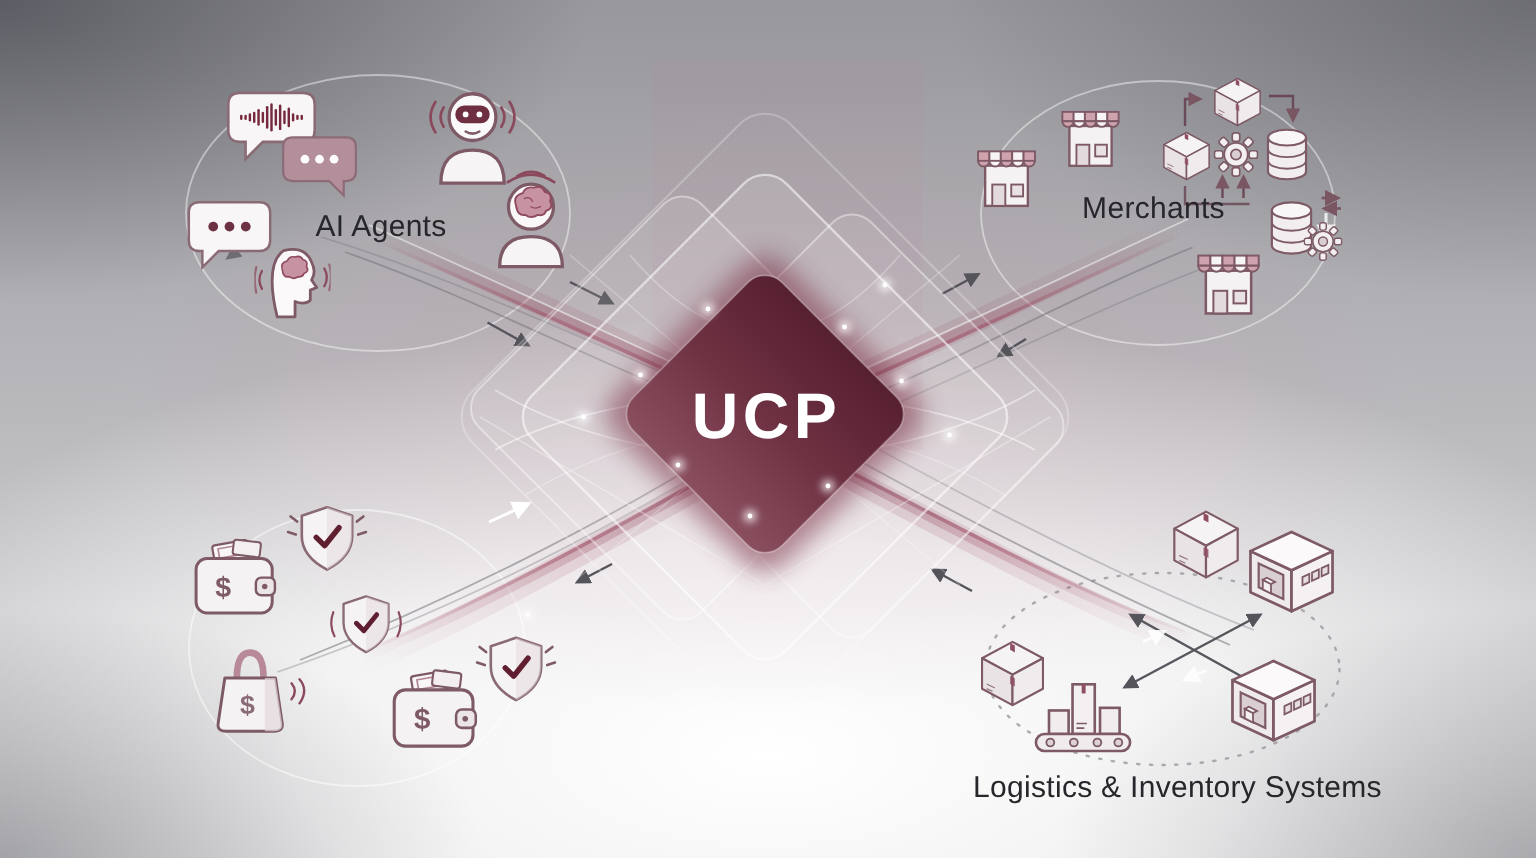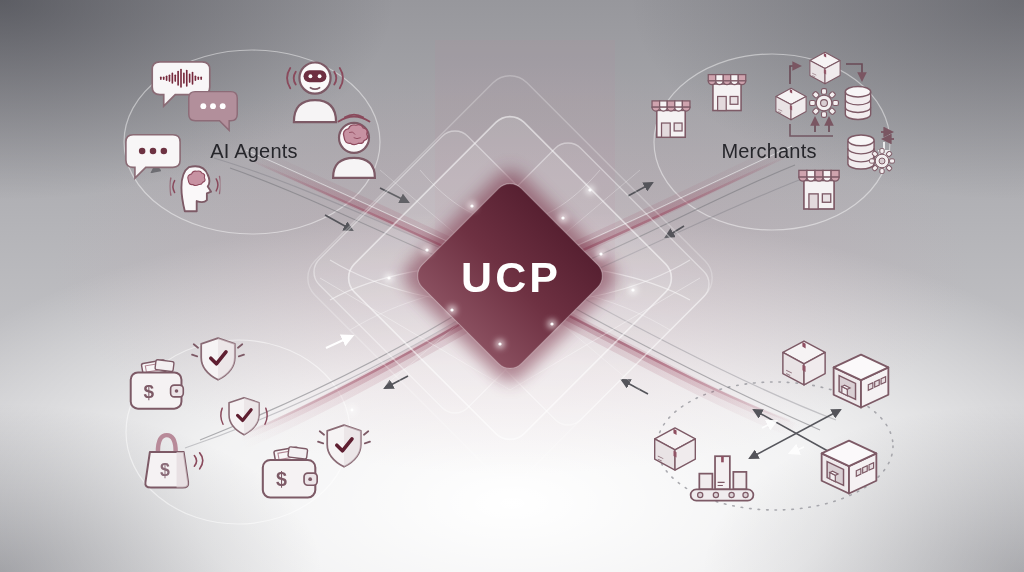--- a/index.html
+++ b/index.html
@@ -424,21 +424,21 @@
   <use href="#sym-db" x="0" y="4" width="32" height="48"></use>
   <g stroke="#7a5662" stroke-width="1.8" fill="none">
     <path d="M36 8 h11" marker-end="url(#arrM)"></path>
     <path d="M49 15 h-11" marker-end="url(#arrM)"></path>
   </g>
   <use href="#sym-gear" x="24" y="24" width="26" height="26"></use>
 </svg>
 <svg class="icon" style="left:792px;top:162px;width:54px;height:52px" viewBox="0 0 64 62">
       <use href="#sym-store"></use>
     </svg>
-<div class="label" style="left:769px;top:140px">Merchants</div>
+<div class="label" style="left:769px;top:128px">Merchants</div>
 
 <svg class="icon" style="left:128px;top:357px;width:58px;height:58px" viewBox="0 0 64 60">
   <use href="#sym-wallet"></use>
   <text class="dollar" x="23" y="43" text-anchor="middle" font-size="21" fill="#7d5a66">$</text>
 </svg>
 <svg class="icon" style="left:192px;top:331px;width:52px;height:56px" viewBox="0 0 60 58">
   <use href="#sym-shield" x="6" y="2" width="48" height="54"></use>
   <g stroke="#7d5a66" stroke-width="2" stroke-linecap="round">
     <path d="M2 12 L7 16"></path>
         <path d="M0 24 L6 26"></path>
@@ -479,14 +479,15 @@
     </svg>
 <svg class="icon" style="left:650px;top:424px;width:50px;height:50px" viewBox="0 0 64 62">
       <use href="#sym-isobox"></use>
     </svg>
 <svg class="icon" style="left:688px;top:450px;width:68px;height:56px" viewBox="0 0 78 62">
       <use href="#sym-conveyor"></use>
     </svg>
 <svg class="icon" style="left:818px;top:437px;width:62px;height:62px" viewBox="0 0 68 66">
       <use href="#sym-warehouse"></use>
     </svg>
+<div class="label" style="left:785px;top:514px">Logistics &amp; Inventory Systems</div>
 
 </div>
 
 </body></html>

